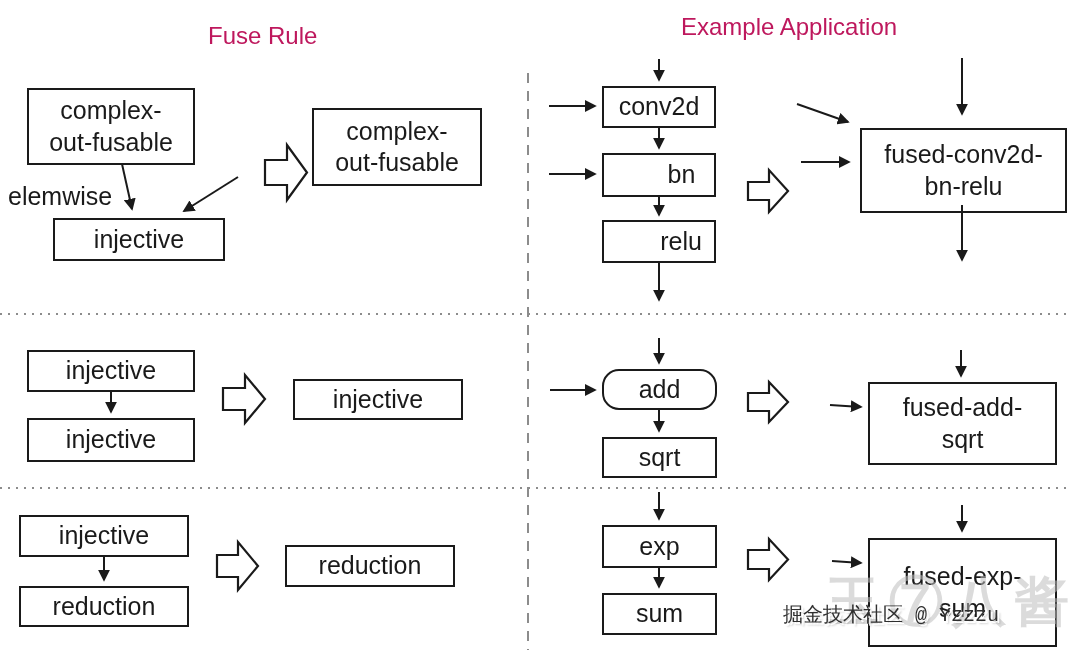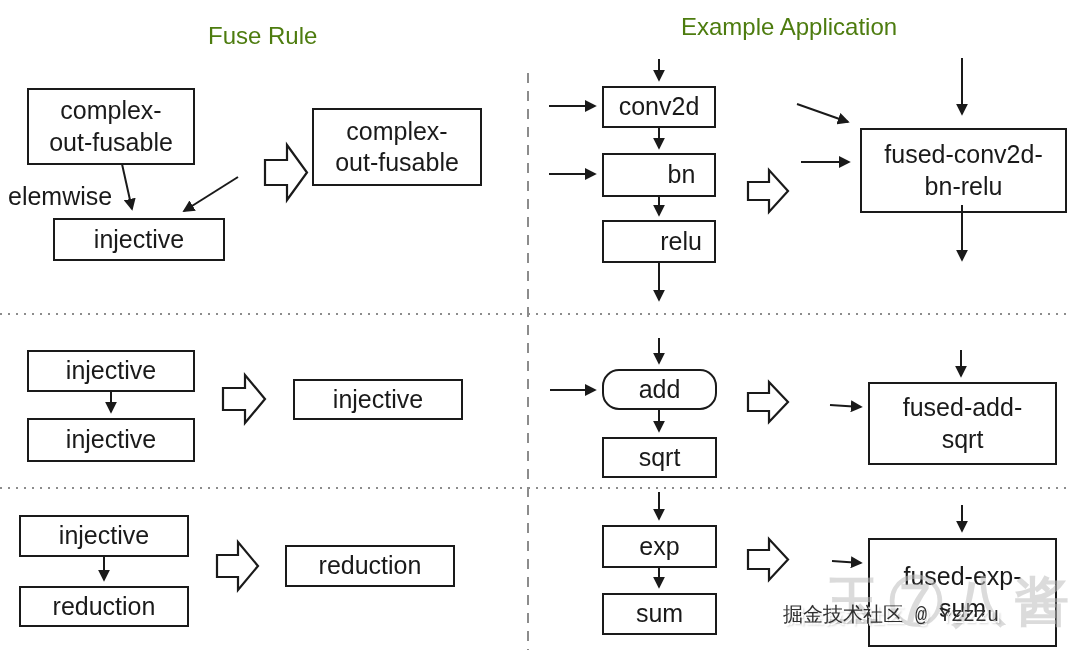--- a/index.html
+++ b/index.html
@@ -1,20 +1,20 @@
 <!DOCTYPE html>
 <html><head>
 <meta charset="utf-8">
 <style>
   html,body{margin:0;padding:0;background:#ffffff;}
   #canvas{
     position:relative;width:1070px;height:652px;background:#ffffff;
     font-family:"Liberation Sans", sans-serif;color:#1a1a1a;overflow:hidden;
   }
-  .title{position:absolute;font-size:24px;color:#4d7c0f;white-space:nowrap;}
+  .title{position:absolute;font-size:24px;color:#be185d;white-space:nowrap;}
   .nbox{
     position:absolute;box-sizing:border-box;border:2px solid #1a1a1a;background:#ffffff;
     display:flex;flex-direction:column;align-items:center;justify-content:center;
     font-size:25px;line-height:1.25;text-align:center;white-space:nowrap;
   }
   .edge-label{position:absolute;font-size:25px;white-space:nowrap;}
   svg.overlay{position:absolute;left:0;top:0;width:1070px;height:652px;pointer-events:none;}
   .wm-faint{
     position:absolute;left:826px;top:566px;font-size:54px;letter-spacing:9px;
     color:#bfbfbf;opacity:0.55;white-space:nowrap;font-weight:bold;

